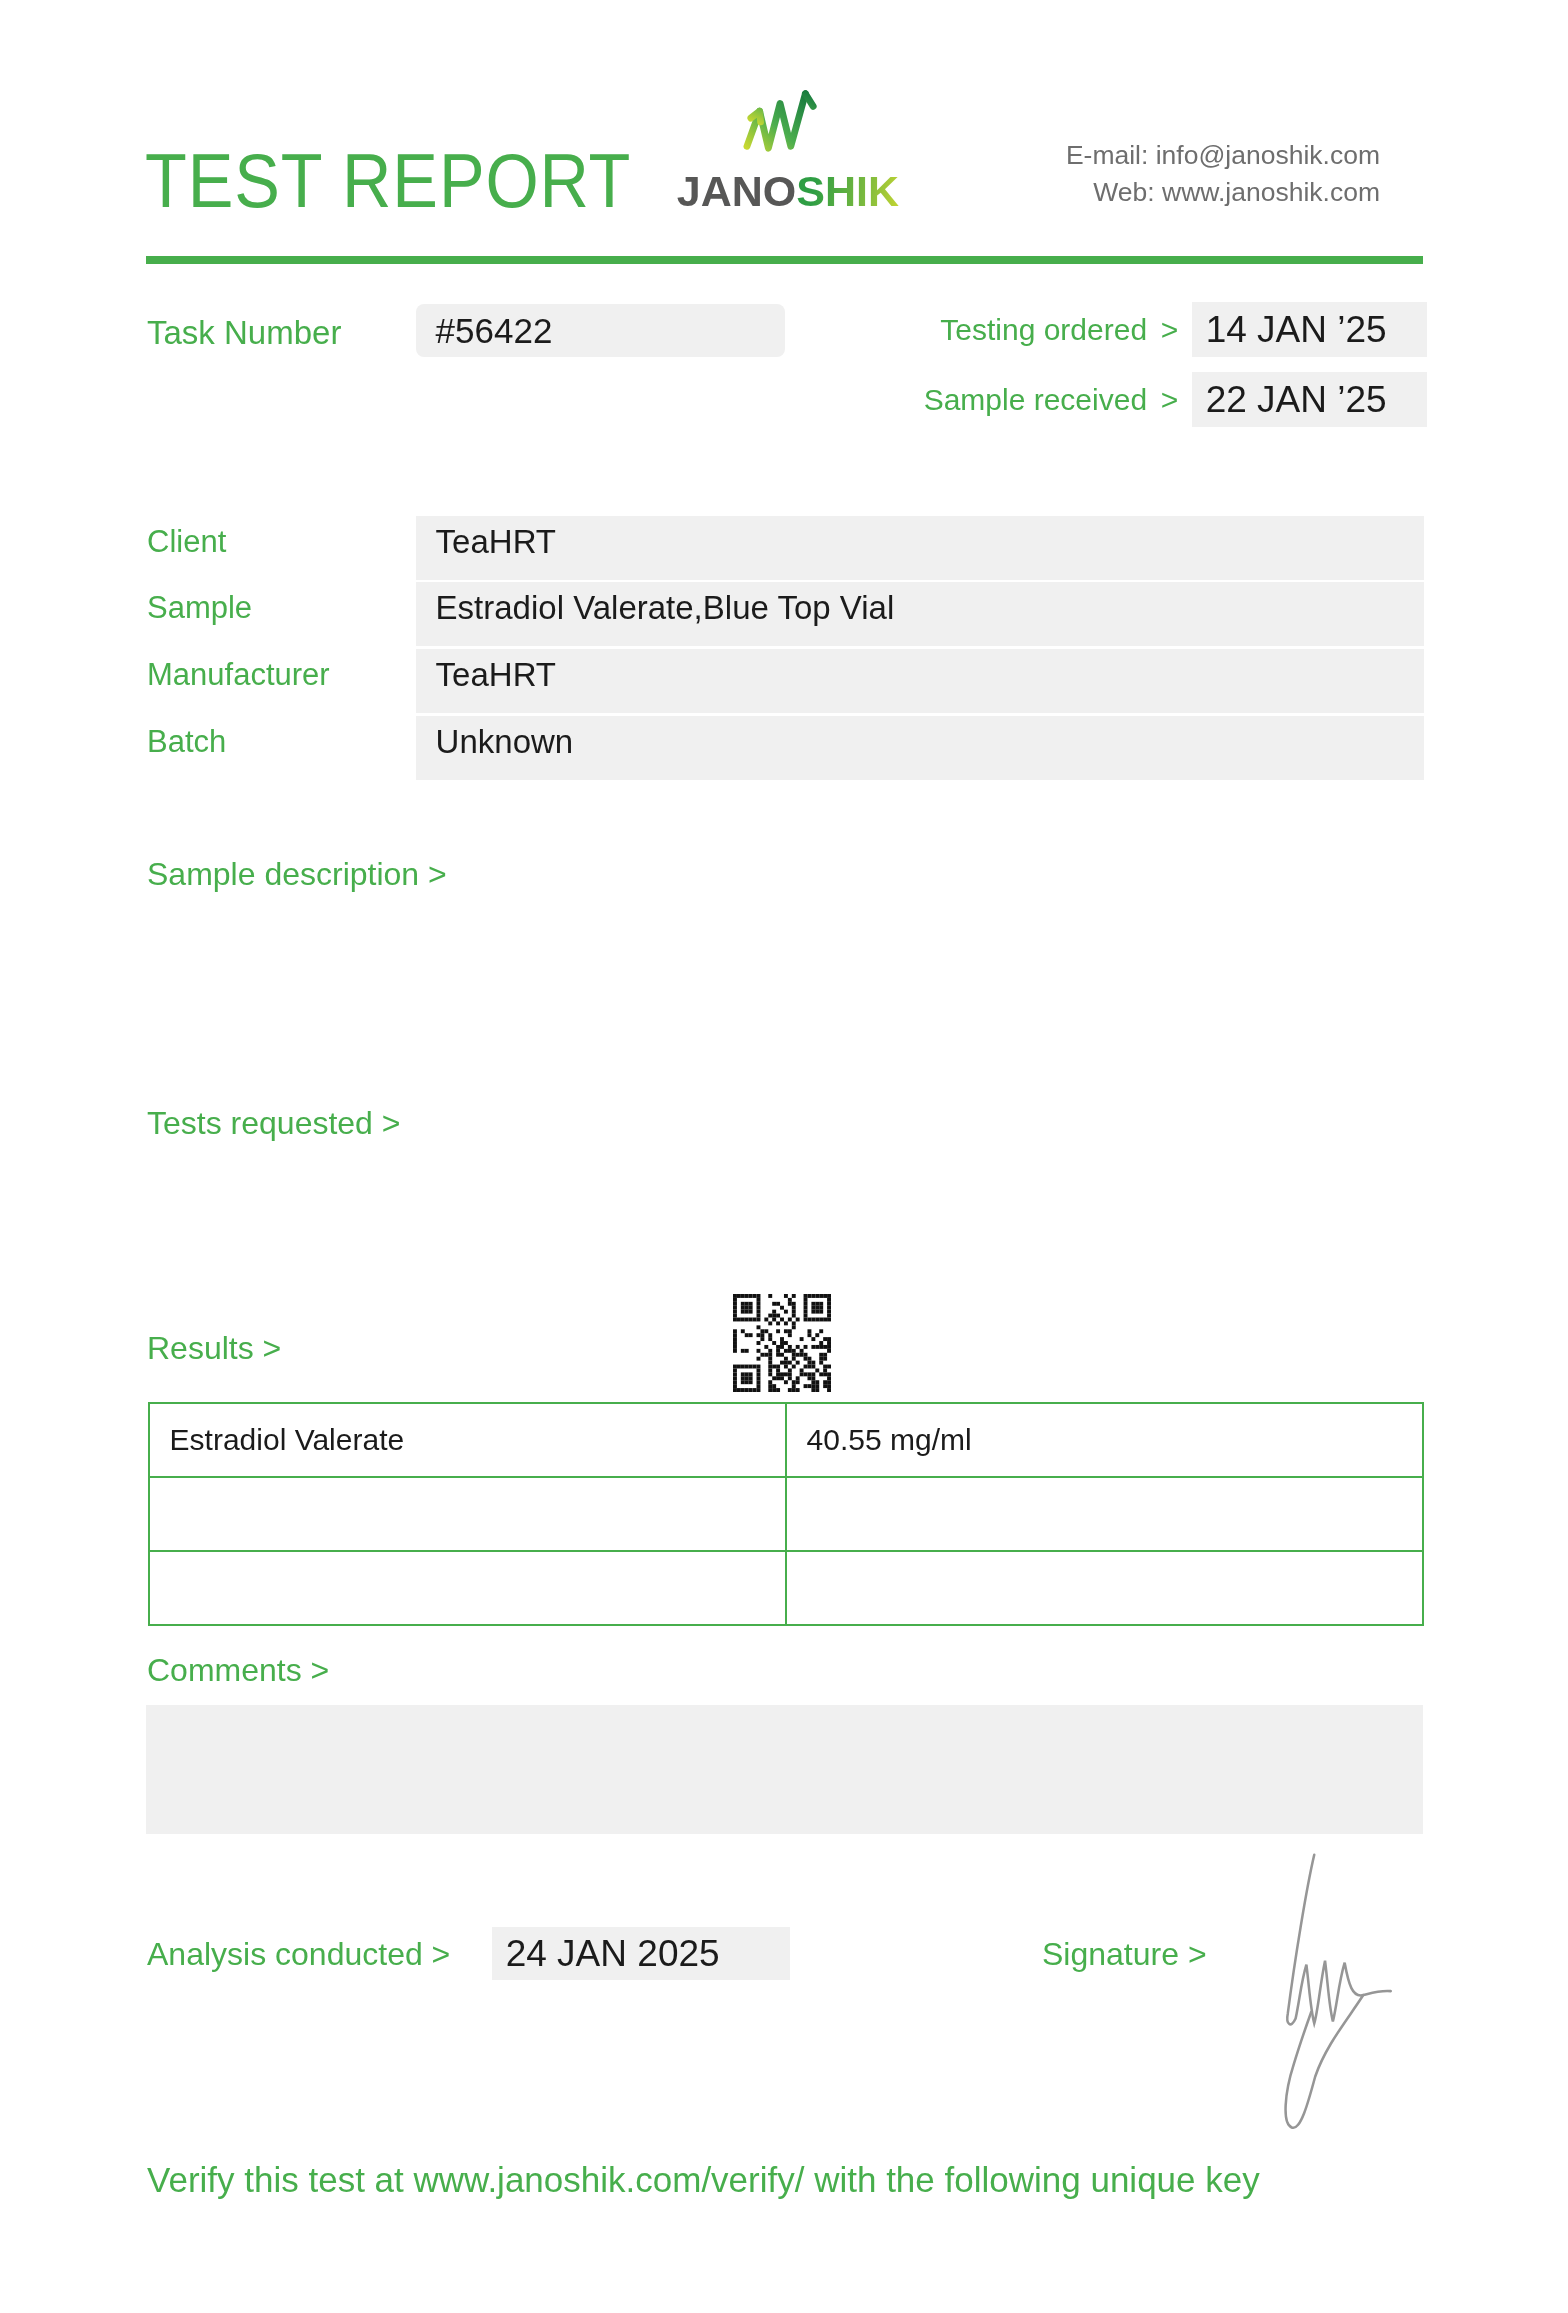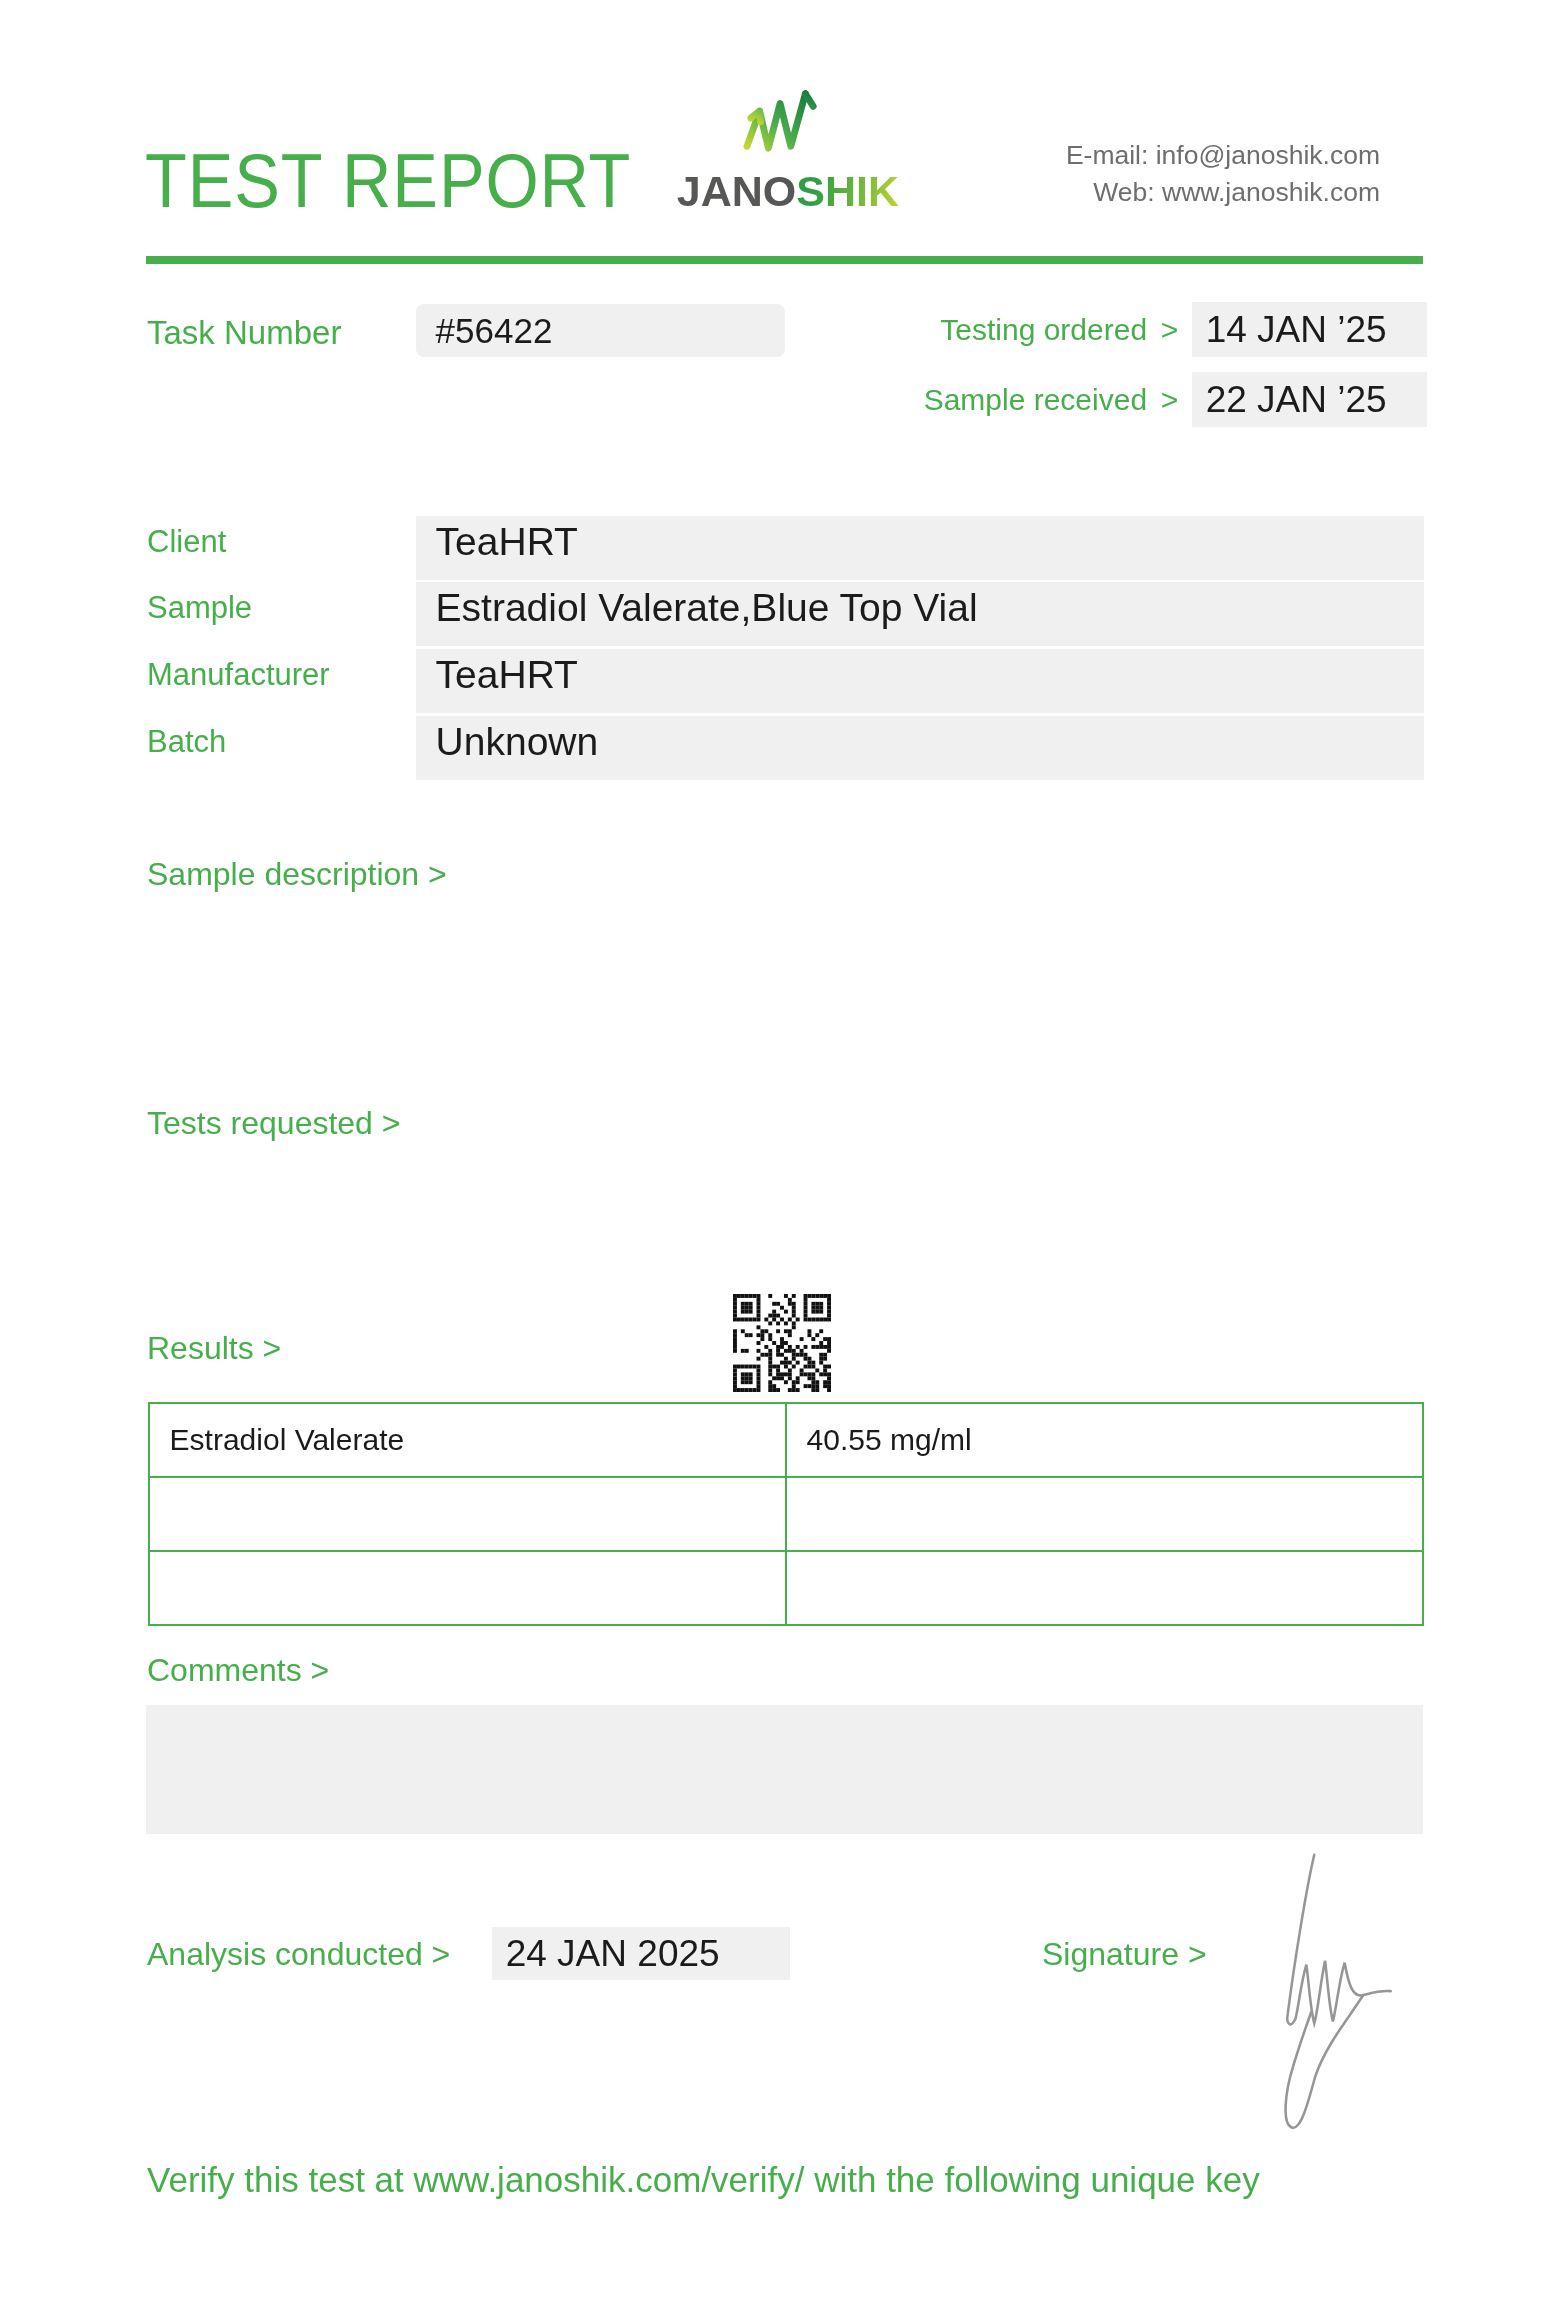--- a/index.html
+++ b/index.html
@@ -29,21 +29,21 @@
   .task-box{left:416px;top:304px;width:369px;height:53px;font-size:35px;line-height:53px;padding-left:19.6px;box-sizing:border-box;border-radius:8px;}
   .date-row{position:absolute;left:843px;width:584px;height:55px;display:flex;align-items:center;}
   .date-row .dlabel{width:294px;text-align:right;font-size:30px;color:var(--green);white-space:nowrap;margin-left:auto;}
   .date-row .darrow{font-size:30px;color:var(--green);margin:0 13.7px 0 13.7px;}
   .date-row .dbox{width:235px;height:55px;background:var(--boxgray);font-size:37px;line-height:55px;
                   padding-left:13.7px;box-sizing:border-box;white-space:nowrap;flex:none;}
   .dr1{top:302px;} .dr2{top:372px;}
 
   
   .info-label{left:147px;font-size:31px;line-height:51px;}
-  .info-box{left:416px;width:1008px;height:64px;font-size:39px;line-height:51px;padding-left:19.6px;box-sizing:border-box;white-space:nowrap;}
+  .info-box{left:416px;width:1008px;height:64px;font-size:33px;line-height:51px;padding-left:19.6px;box-sizing:border-box;white-space:nowrap;}
   .ir0{top:516px;} .ir1{top:582px;} .ir2{top:649px;} .ir3{top:716px;}
 
   .sec-head{font-size:32px;line-height:1.2;white-space:nowrap;}
   .desc-head{left:147px;top:855px;}
   .desc-box{left:146px;top:931px;width:1277px;height:131px;font-size:25.5px;padding:15.7px 19.6px;box-sizing:border-box;}
   .tests-head{left:147px;top:1104px;}
   .tests-box{left:146px;top:1180px;width:1277px;height:131px;font-size:25.5px;padding:15.7px 19.6px;box-sizing:border-box;}
 
   
   .qr{left:733px;top:1294px;width:98px;height:98px;}

